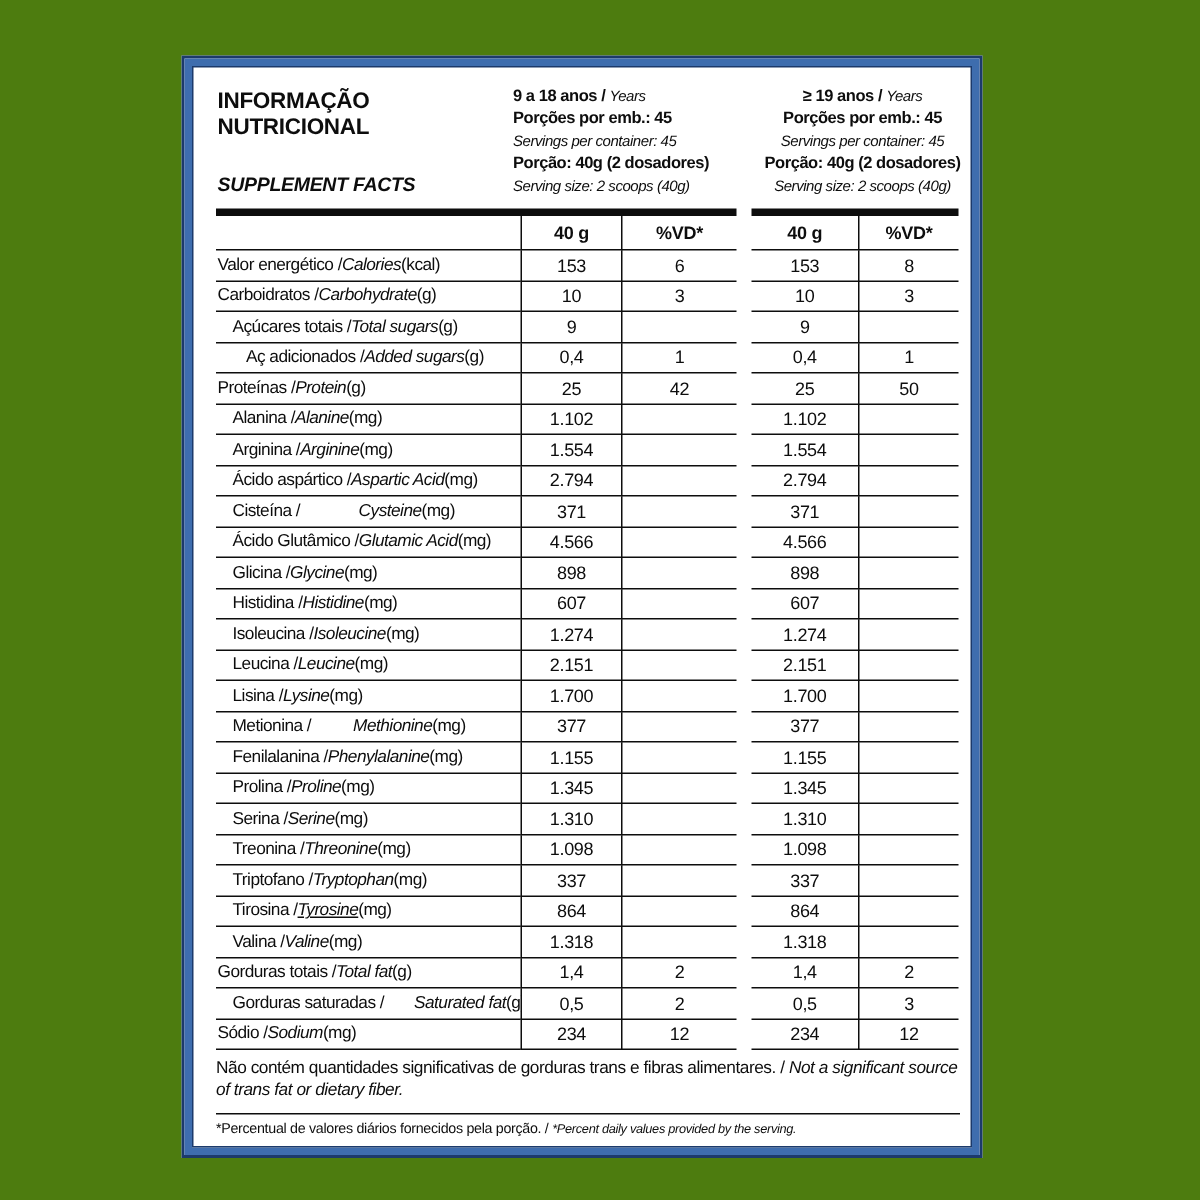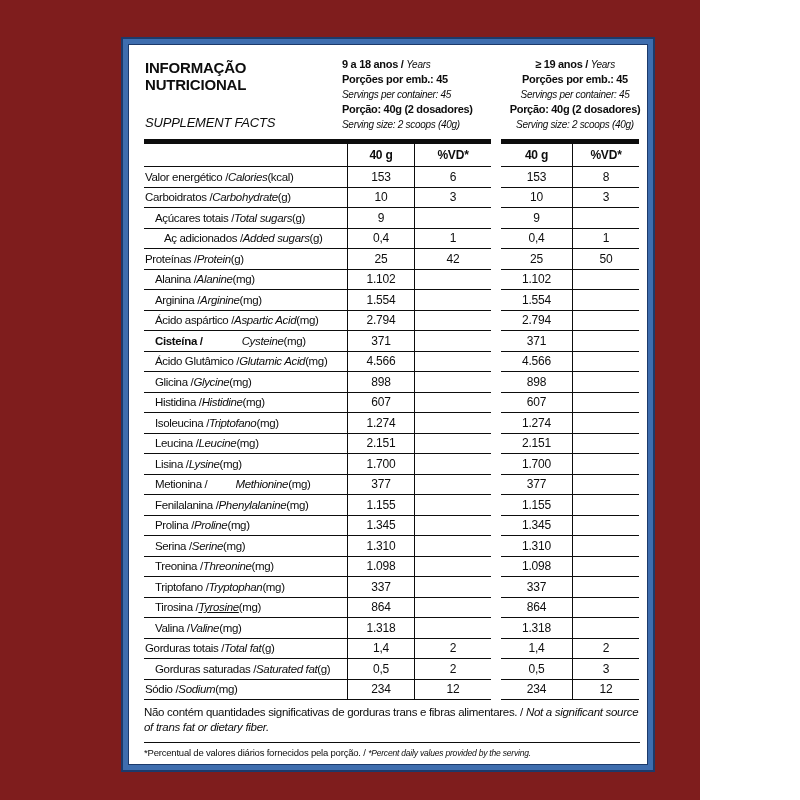--- a/index.html
+++ b/index.html
@@ -1,27 +1,27 @@
 <!DOCTYPE html>
 <html style="--blue: #3e6dae; --navy: #1c3a6b;"><head>
 <meta charset="utf-8">
 <style>
   * { margin:0; padding:0; box-sizing:border-box; }
   html,body { width:800px; height:800px; background:#ffffff; font-family:"Liberation Sans", sans-serif; color:#0d0d0d; }
-  .page { position:relative; width:700px; height:800px; background:#7f1d1d; overflow:hidden; }
+  .page { position:relative; width:800px; height:800px; background:#4d7c0f; overflow:hidden; }
 
   
   .frame { position:absolute; left:121px; top:37px; width:534px; height:735px; border:2px solid var(--navy,#1c3a6b); background:#fff; }
   .frame-mid { position:absolute; inset:0; border:5px solid var(--blue,#3e6dae); }
   .content { position:absolute; inset:0; border:1px solid var(--navy,#1c3a6b); padding:8px 7px 0 15px; }
 
   
   .head-sec { position:relative; height:86px; }
   .title { position:absolute; left:1px; top:6px; font-size:15px; font-weight:700; line-height:17px; letter-spacing:-0.2px; }
-  .subtitle { position:absolute; left:1px; top:62px; font-size:13px; font-weight:400; font-style:italic; letter-spacing:-0.2px; }
+  .subtitle { position:absolute; left:1px; top:62px; font-size:13px; font-weight:700; font-style:italic; letter-spacing:-0.2px; }
   .info-block { position:absolute; top:4px; width:152px; white-space:nowrap; }
   .info-1 { left:198px; } .info-2 { left:355px;text-align:center; }
   .info-block .pt-line { font-size:11px; font-weight:700; line-height:15px; letter-spacing:-0.3px; }
   .info-block .en-line { font-size:10px; font-style:italic; line-height:15px; letter-spacing:-0.3px; }
   .info-block .pt-line .en { font-weight:400; font-style:italic; font-size:10px; }
 
   
   .bars { display:flex; height:5px; }
   .bar1 { width:347px; background:#0d0d0d; }
   .bar-gap { width:10px; }
@@ -188,21 +188,21 @@
                 <div class="" style="display: inline;"> (mg)</div>
               </div>
               <div class="cell val c-v1">2.794</div>
               <div class="cell val c-p1"></div>
               <div class="c-gap"></div>
               <div class="cell val c-v2">2.794</div>
               <div class="cell val c-p2"></div>
             </div>
             <div class="trow">
               <div class="cell lbl ind1">
-                <div class="" style="display: inline; font-weight: bold;">Cisteína / </div>
+                <div class="" style="display: inline;">Cisteína / </div>
                 <div class="en" style="display: inline; padding-left: 39px;">Cysteine</div>
                 <div class="" style="display: inline;"> (mg)</div>
               </div>
               <div class="cell val c-v1">371</div>
               <div class="cell val c-p1"></div>
               <div class="c-gap"></div>
               <div class="cell val c-v2">371</div>
               <div class="cell val c-p2"></div>
             </div>
             <div class="trow">
@@ -237,21 +237,21 @@
               </div>
               <div class="cell val c-v1">607</div>
               <div class="cell val c-p1"></div>
               <div class="c-gap"></div>
               <div class="cell val c-v2">607</div>
               <div class="cell val c-p2"></div>
             </div>
             <div class="trow">
               <div class="cell lbl ind1">
                 <div class="" style="display: inline;">Isoleucina / </div>
-                <div class="en" style="display: inline;">Triptofano</div>
+                <div class="en" style="display: inline;">Isoleucine</div>
                 <div class="" style="display: inline;"> (mg)</div>
               </div>
               <div class="cell val c-v1">1.274</div>
               <div class="cell val c-p1"></div>
               <div class="c-gap"></div>
               <div class="cell val c-v2">1.274</div>
               <div class="cell val c-p2"></div>
             </div>
             <div class="trow">
               <div class="cell lbl ind1">
@@ -381,21 +381,21 @@
               </div>
               <div class="cell val c-v1">1,4</div>
               <div class="cell val c-p1">2</div>
               <div class="c-gap"></div>
               <div class="cell val c-v2">1,4</div>
               <div class="cell val c-p2">2</div>
             </div>
             <div class="trow">
               <div class="cell lbl ind1">
                 <div class="" style="display: inline;">Gorduras saturadas / </div>
-                <div class="en" style="display: inline;">Saturated fat</div>
+                <div class="en" style="display: inline; margin-left: 20px;">Saturated fat</div>
                 <div class="" style="display: inline;"> (g)</div>
               </div>
               <div class="cell val c-v1">0,5</div>
               <div class="cell val c-p1">2</div>
               <div class="c-gap"></div>
               <div class="cell val c-v2">0,5</div>
               <div class="cell val c-p2">3</div>
             </div>
             <div class="trow">
               <div class="cell lbl">

